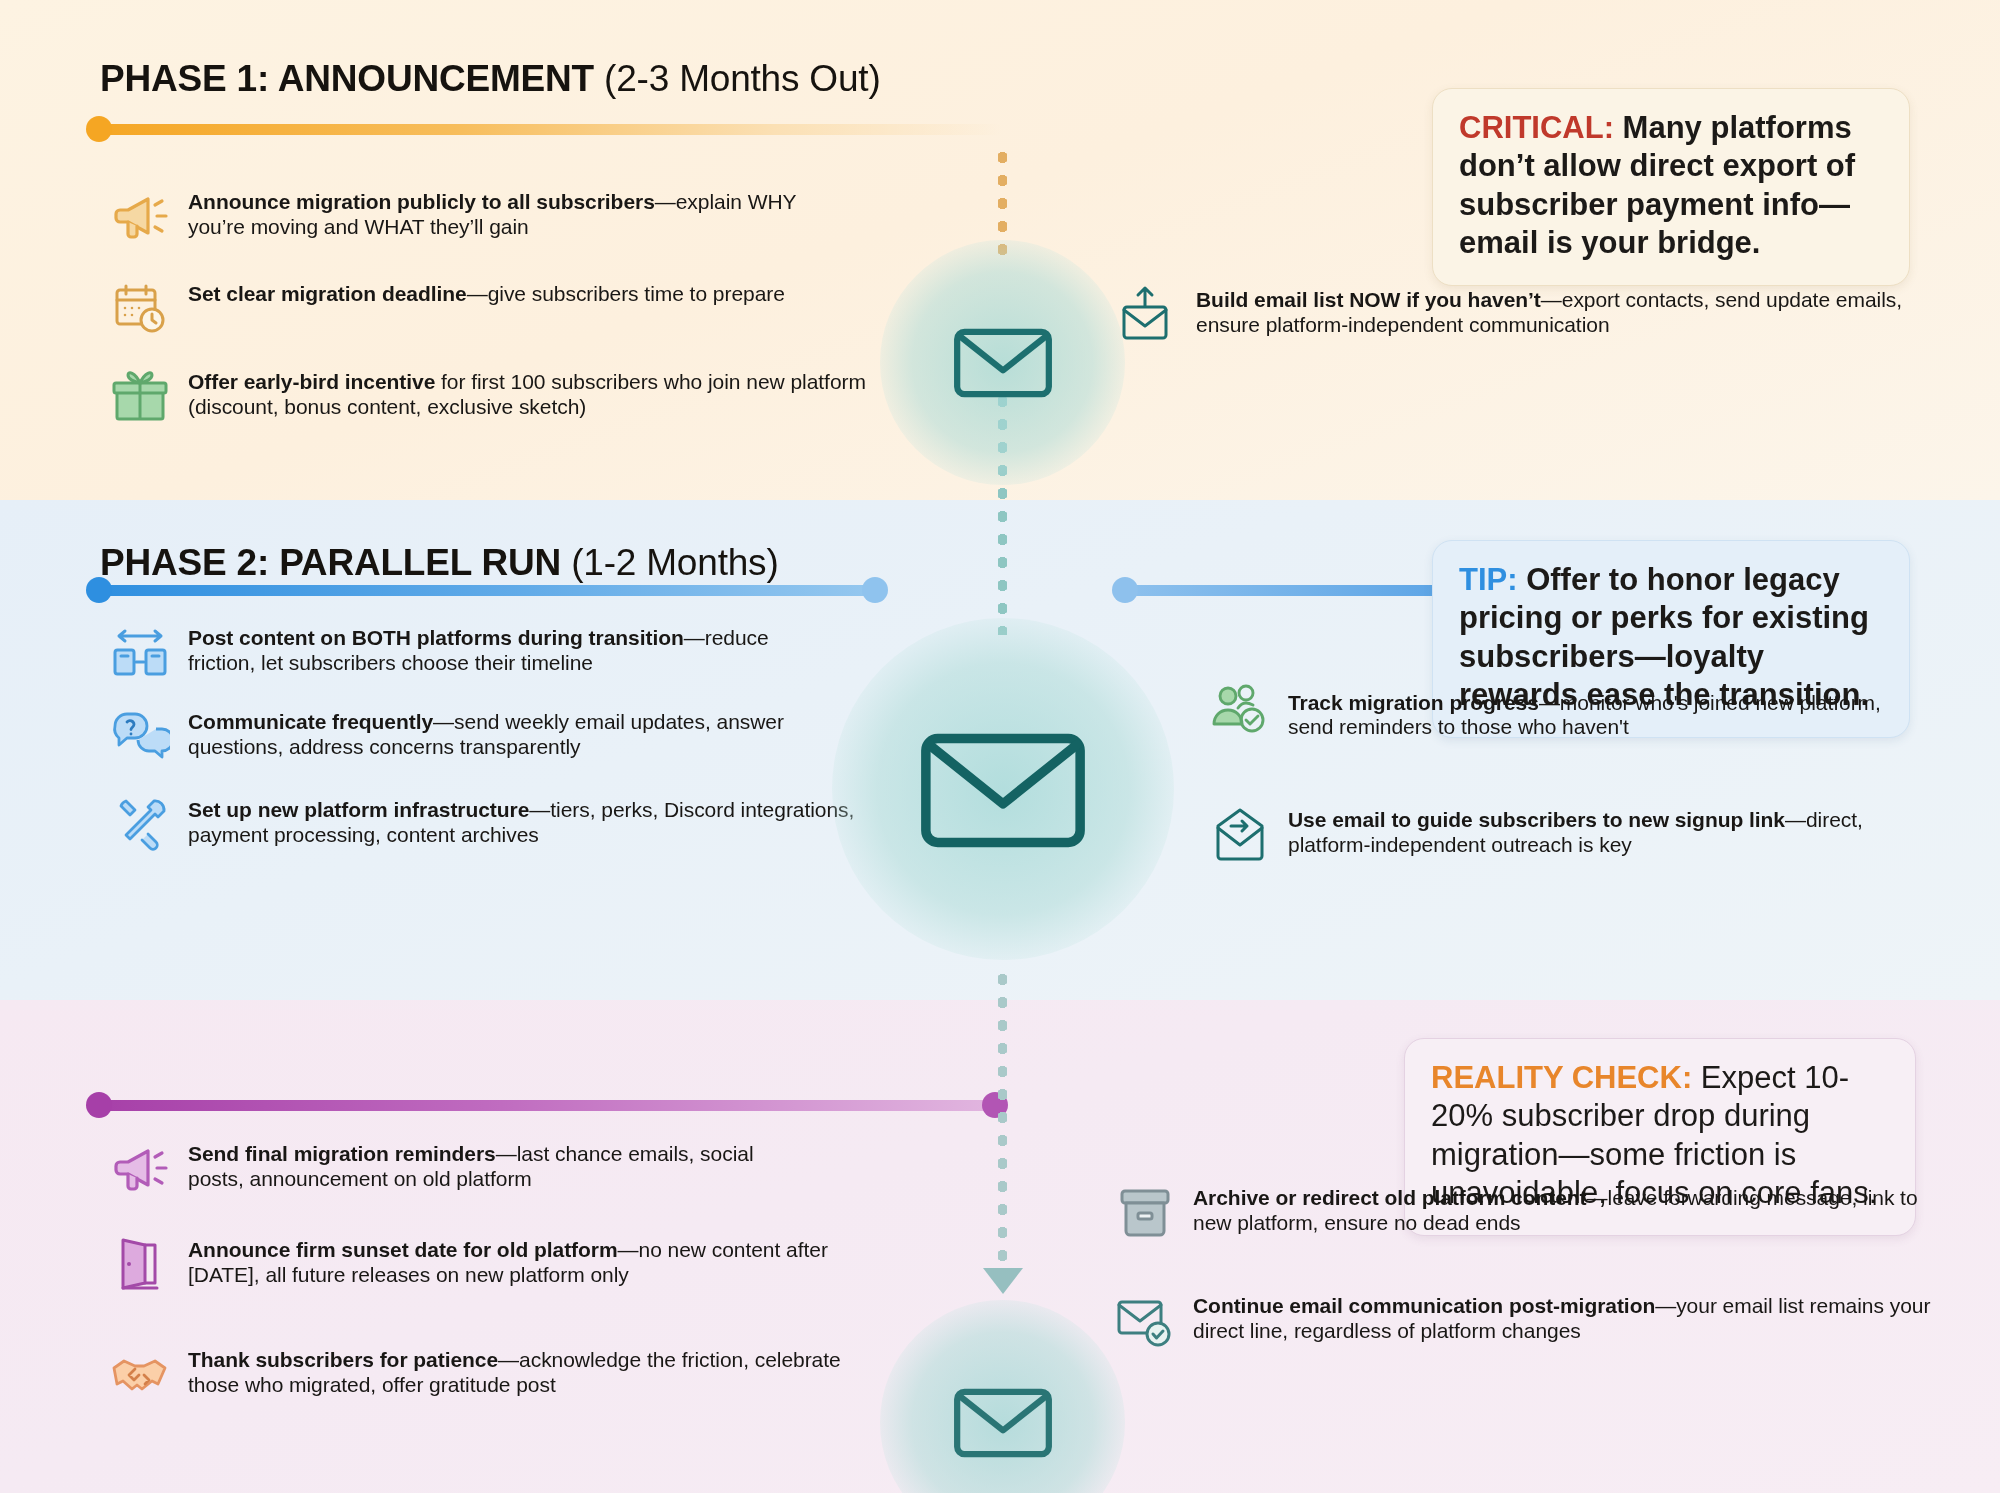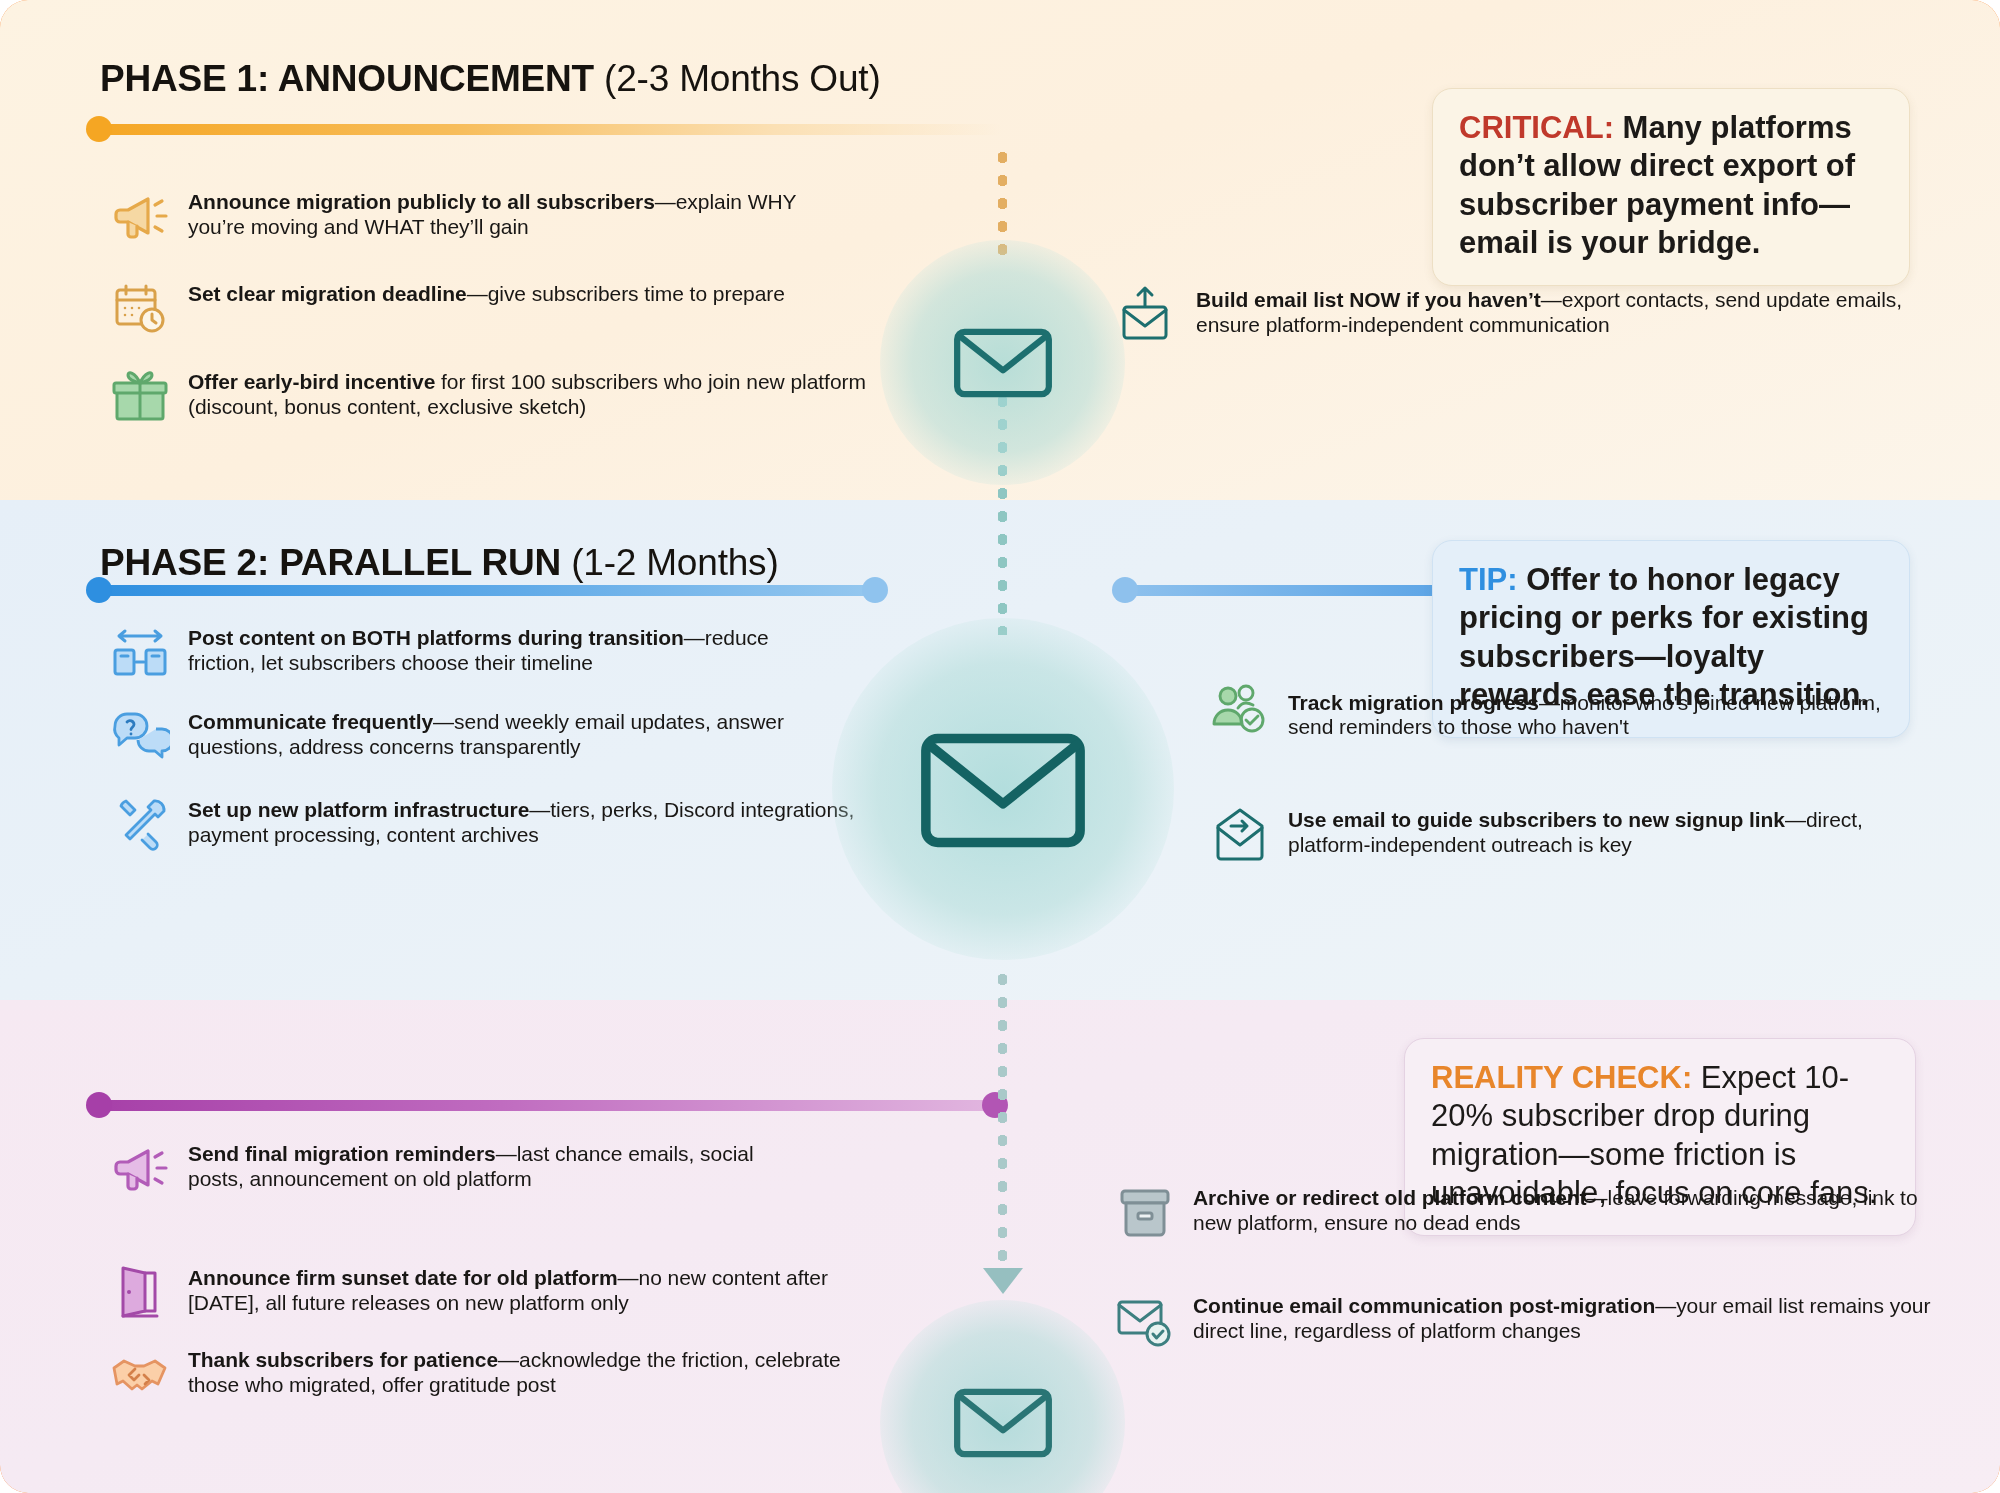--- a/index.html
+++ b/index.html
@@ -10,21 +10,20 @@
     font-family: "Liberation Sans", sans-serif;
     background: #ffffff;
   }
 
   .infographic {
     position: relative;
     width: 2000px;
     height: 1493px;
     overflow: hidden;
     background: #f97316;
-    border-radius: 28px;
   }
 
   
   .band {
     position: absolute;
     left: 0;
     width: 2000px;
   }
   .band-1 {
     top: 0;
@@ -418,21 +417,21 @@
             <path d="M18 36v12a3 3 0 0 0 3 3h3a3 3 0 0 0 3-3v-8" fill="#e5bce6"></path>
             <path d="M45 19l7-4M47 30h9M45 41l7 4"></path>
           </g>
         </svg>
     </span>
     <span class="txt">
       <b>Send final migration reminders</b><span>—last chance emails, social posts, announcement on old platform</span>
     </span>
   </div>
 
-  <div class="item" style="left:110px; top:1266px; width:760px;">
+  <div class="item" style="left:110px; top:1238px; width:760px;">
     <span class="ico">
       <svg viewBox="0 0 60 60">
           <g stroke="#a34aa8" stroke-width="3" fill="none" stroke-linejoin="round" stroke-linecap="round">
             <path d="M13 6l22 5v38l-22 5z" fill="#ddaade"></path>
             <path d="M35 11h10v38H35M13 54h34"></path>
             <circle cx="19" cy="30" r="2" fill="#a34aa8" stroke="none"></circle>
           </g>
         </svg>
     </span>
     <span class="txt">

